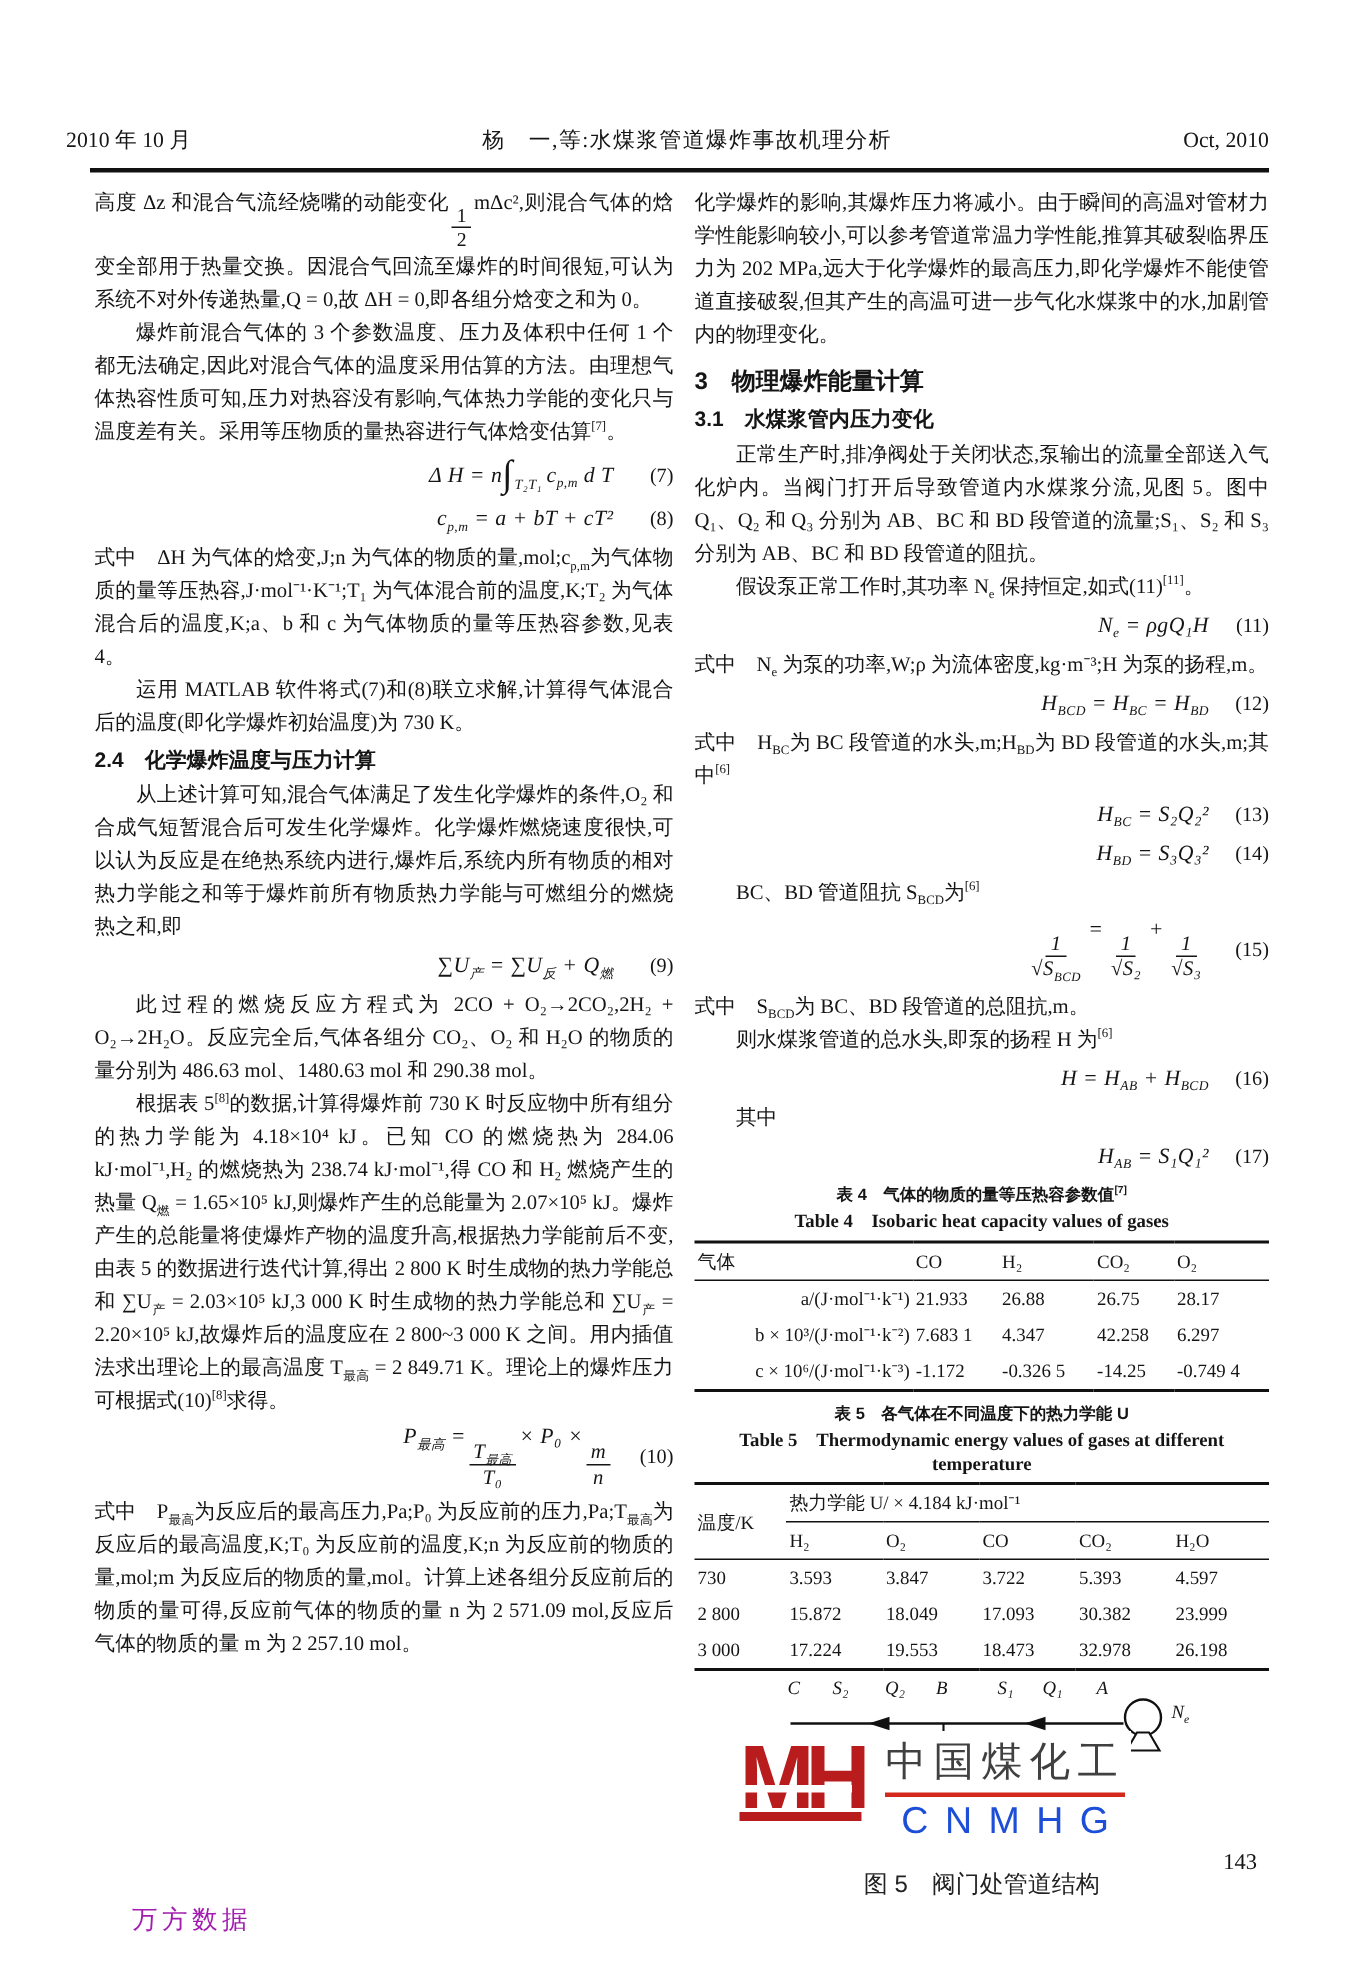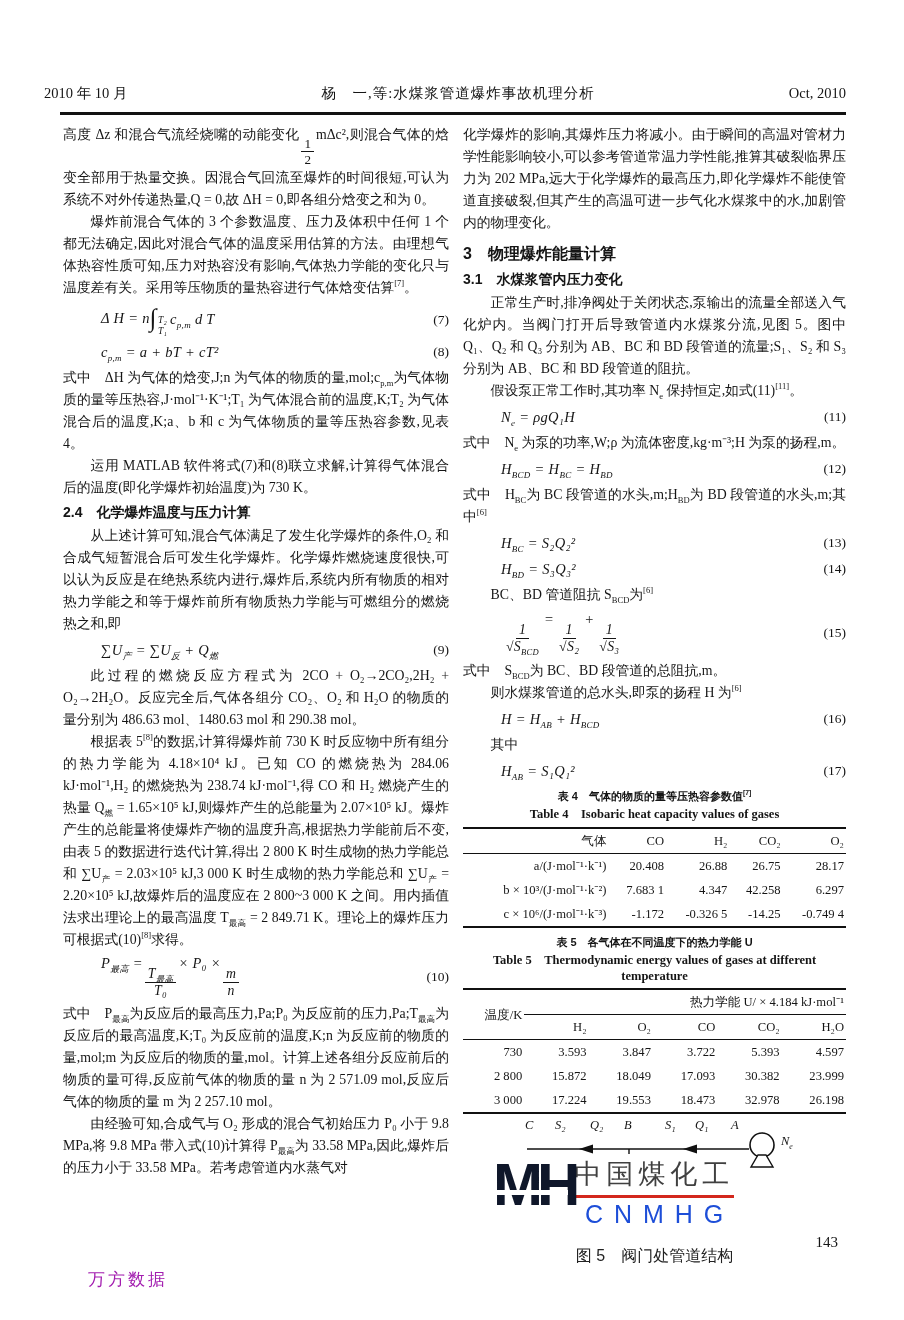--- a/index.html
+++ b/index.html
@@ -20,51 +20,51 @@
   .indent{text-indent:2em;}
   sub,sup{font-size:0.62em;line-height:0;}
 
   .sec-h{font-family:"Liberation Sans",sans-serif;font-weight:bold;margin:5px 0 3px;}
   .sec-h.lvl1{font-size:16px;margin:10px 0 6px;}
   .sec-h.lvl2{font-size:14px;}
 
   
   .eq{display:flex;align-items:center;margin:4px 0;min-height:22px;font-size:14.5px;}
   .eq::before{content:"";width:38px;}
-  .eq-body{flex:1;text-align:left;font-style:italic;letter-spacing:.3px;}
+  .eq-body{flex:1;text-align:right;font-style:italic;letter-spacing:.3px;}
   .eq-no{width:40px;text-align:right;font-style:normal;font-size:13.5px;}
 
   .frac{display:inline-flex;flex-direction:column;align-items:center;vertical-align:-0.7em;
         margin:0 2px;line-height:1.15;font-size:0.95em;}
   .fr-top{border-bottom:1px solid #151515;padding:0 3px;}
   .fr-bot{padding:0 3px;}
 
   .int-sign{font-size:25px;font-style:normal;vertical-align:-3px;}
-  .int-lims{display:inline-flex;flex-direction:column;font-size:9.5px;line-height:1.15;
+  .int-lims{display:inline-flex;flex-direction:row;font-size:9.5px;line-height:1.15;
             vertical-align:middle;margin:12px 3px 0 1px;font-style:italic;}
 
   
   .tbl-title-cn{font-family:"Liberation Sans",sans-serif;font-weight:bold;text-align:center;
                 font-size:11px;margin:7px 0 2px;}
   .tbl-title-en{font-weight:bold;text-align:center;font-size:12.5px;margin:0 0 4px;}
   table.datatable{width:100%;border-collapse:collapse;border-top:2px solid #111;
                   border-bottom:2px solid #111;font-size:12.6px;}
-  .datatable th,.datatable td{padding:3px 2px;text-align:right;font-weight:normal;line-height:18px;}
+  .datatable th,.datatable td{padding:3px 2px;text-align:left;font-weight:normal;line-height:18px;}
   .datatable .hd{border-bottom:1px solid #111;}
   .datatable .rowlab{text-align:right;}
 
   
   .fig5{position:relative;height:190px;margin-top:4px;}
   .flabel{position:absolute;top:0;font-style:italic;font-size:12.5px;}
   .fig-svg{position:absolute;left:0;top:13px;}
   .pump-lab{position:absolute;left:318px;top:16px;font-style:italic;font-size:12.5px;}
 
   .wm{position:absolute;left:30px;top:36px;display:flex;align-items:flex-start;background:#fff;padding:2px 4px 0 0;}
-  .wm-logo{position:relative;color:#0f172a;font:900 60px/0.95 "Liberation Sans",sans-serif;
-           letter-spacing:-6px;margin-right:0;}
+  .wm-logo{position:relative;color:#b91c1c;font:900 60px/0.95 "Liberation Sans",sans-serif;
+           letter-spacing:-6px;margin-right:16px;text-decoration:underline;}
   .wm-logo::after{content:"";position:absolute;left:0;right:6px;top:60%;height:5px;background:#fff;}
   .wm-cn{font-family:Liberation Mono, monospace;font-size:27px;color:#404040;letter-spacing:5px;
          border-bottom:3px solid #d3281c;padding-bottom:3px;white-space:nowrap;}
   .wm-en{font-family:"Liberation Sans",sans-serif;font-size:25px;color:#1d4ed8;letter-spacing:11px;margin-top:2px;text-align:right;}
   .figcap-cn{position:absolute;left:0;right:0;top:128px;text-align:center;font-size:16px;color:#222;
              font-family:"Liberation Sans",sans-serif;}
 
   
   .pageno{position:absolute;right:66px;top:1234px;font-size:15px;}
   .wanfang{position:absolute;left:88px;top:1268px;font-size:17px;color:#a21caf;letter-spacing:3px;
@@ -123,21 +123,20 @@
             <span class="fr-top">T<sub>最高</sub></span>
             <span class="fr-bot">T₀</span>
           </span><span>× P₀ ×</span><span class="frac">
             <span class="fr-top">m</span>
             <span class="fr-bot">n</span>
           </span></span>
       <span class="eq-no">(10)</span>
     </div>
 
     <p class="para">式中　P<sub>最高</sub>为反应后的最高压力,Pa;P₀ 为反应前的压力,Pa;T<sub>最高</sub>为反应后的最高温度,K;T₀ 为反应前的温度,K;n 为反应前的物质的量,mol;m 为反应后的物质的量,mol。计算上述各组分反应前后的物质的量可得,反应前气体的物质的量 n 为 2 571.09 mol,反应后气体的物质的量 m 为 2 257.10 mol。</p>
-    <p class="para indent">由经验可知,合成气与 O₂ 形成的混合气初始压力 P₀ 小于 9.8 MPa,将 9.8 MPa 带入式(10)计算得 P<sub>最高</sub>为 33.58 MPa,因此,爆炸后的压力小于 33.58 MPa。若考虑管道内水蒸气对</p>
   </div>
 
   <div class="col col-r">
     <p class="para">化学爆炸的影响,其爆炸压力将减小。由于瞬间的高温对管材力学性能影响较小,可以参考管道常温力学性能,推算其破裂临界压力为 202 MPa,远大于化学爆炸的最高压力,即化学爆炸不能使管道直接破裂,但其产生的高温可进一步气化水煤浆中的水,加剧管内的物理变化。</p>
 
     <div class="sec-h lvl1">3　物理爆炸能量计算</div>
     <div class="sec-h lvl2">3.1　水煤浆管内压力变化</div>
 
     <p class="para indent">正常生产时,排净阀处于关闭状态,泵输出的流量全部送入气化炉内。当阀门打开后导致管道内水煤浆分流,见图 5。图中 Q₁、Q₂ 和 Q₃ 分别为 AB、BC 和 BD 段管道的流量;S₁、S₂ 和 S₃ 分别为 AB、BC 和 BD 段管道的阻抗。</p>
     <p class="para indent">假设泵正常工作时,其功率 N<sub>e</sub> 保持恒定,如式(11)<sup>[11]</sup>。</p>
@@ -204,21 +203,21 @@
           <th class="hd" style="width:38%">气体</th>
           <th class="hd">CO</th>
           <th class="hd">H₂</th>
           <th class="hd">CO₂</th>
           <th class="hd">O₂</th>
         </tr>
       </thead>
       <tbody>
         <tr>
           <td class="rowlab">a/(J·mol⁻¹·k⁻¹)</td>
-          <td>20.408</td>
+          <td>21.933</td>
           <td>26.88</td>
           <td>26.75</td>
           <td>28.17</td>
         </tr>
         <tr>
           <td class="rowlab">b × 10³/(J·mol⁻¹·k⁻²)</td>
           <td>7.683 1</td>
           <td>4.347</td>
           <td>42.258</td>
           <td>6.297</td>

